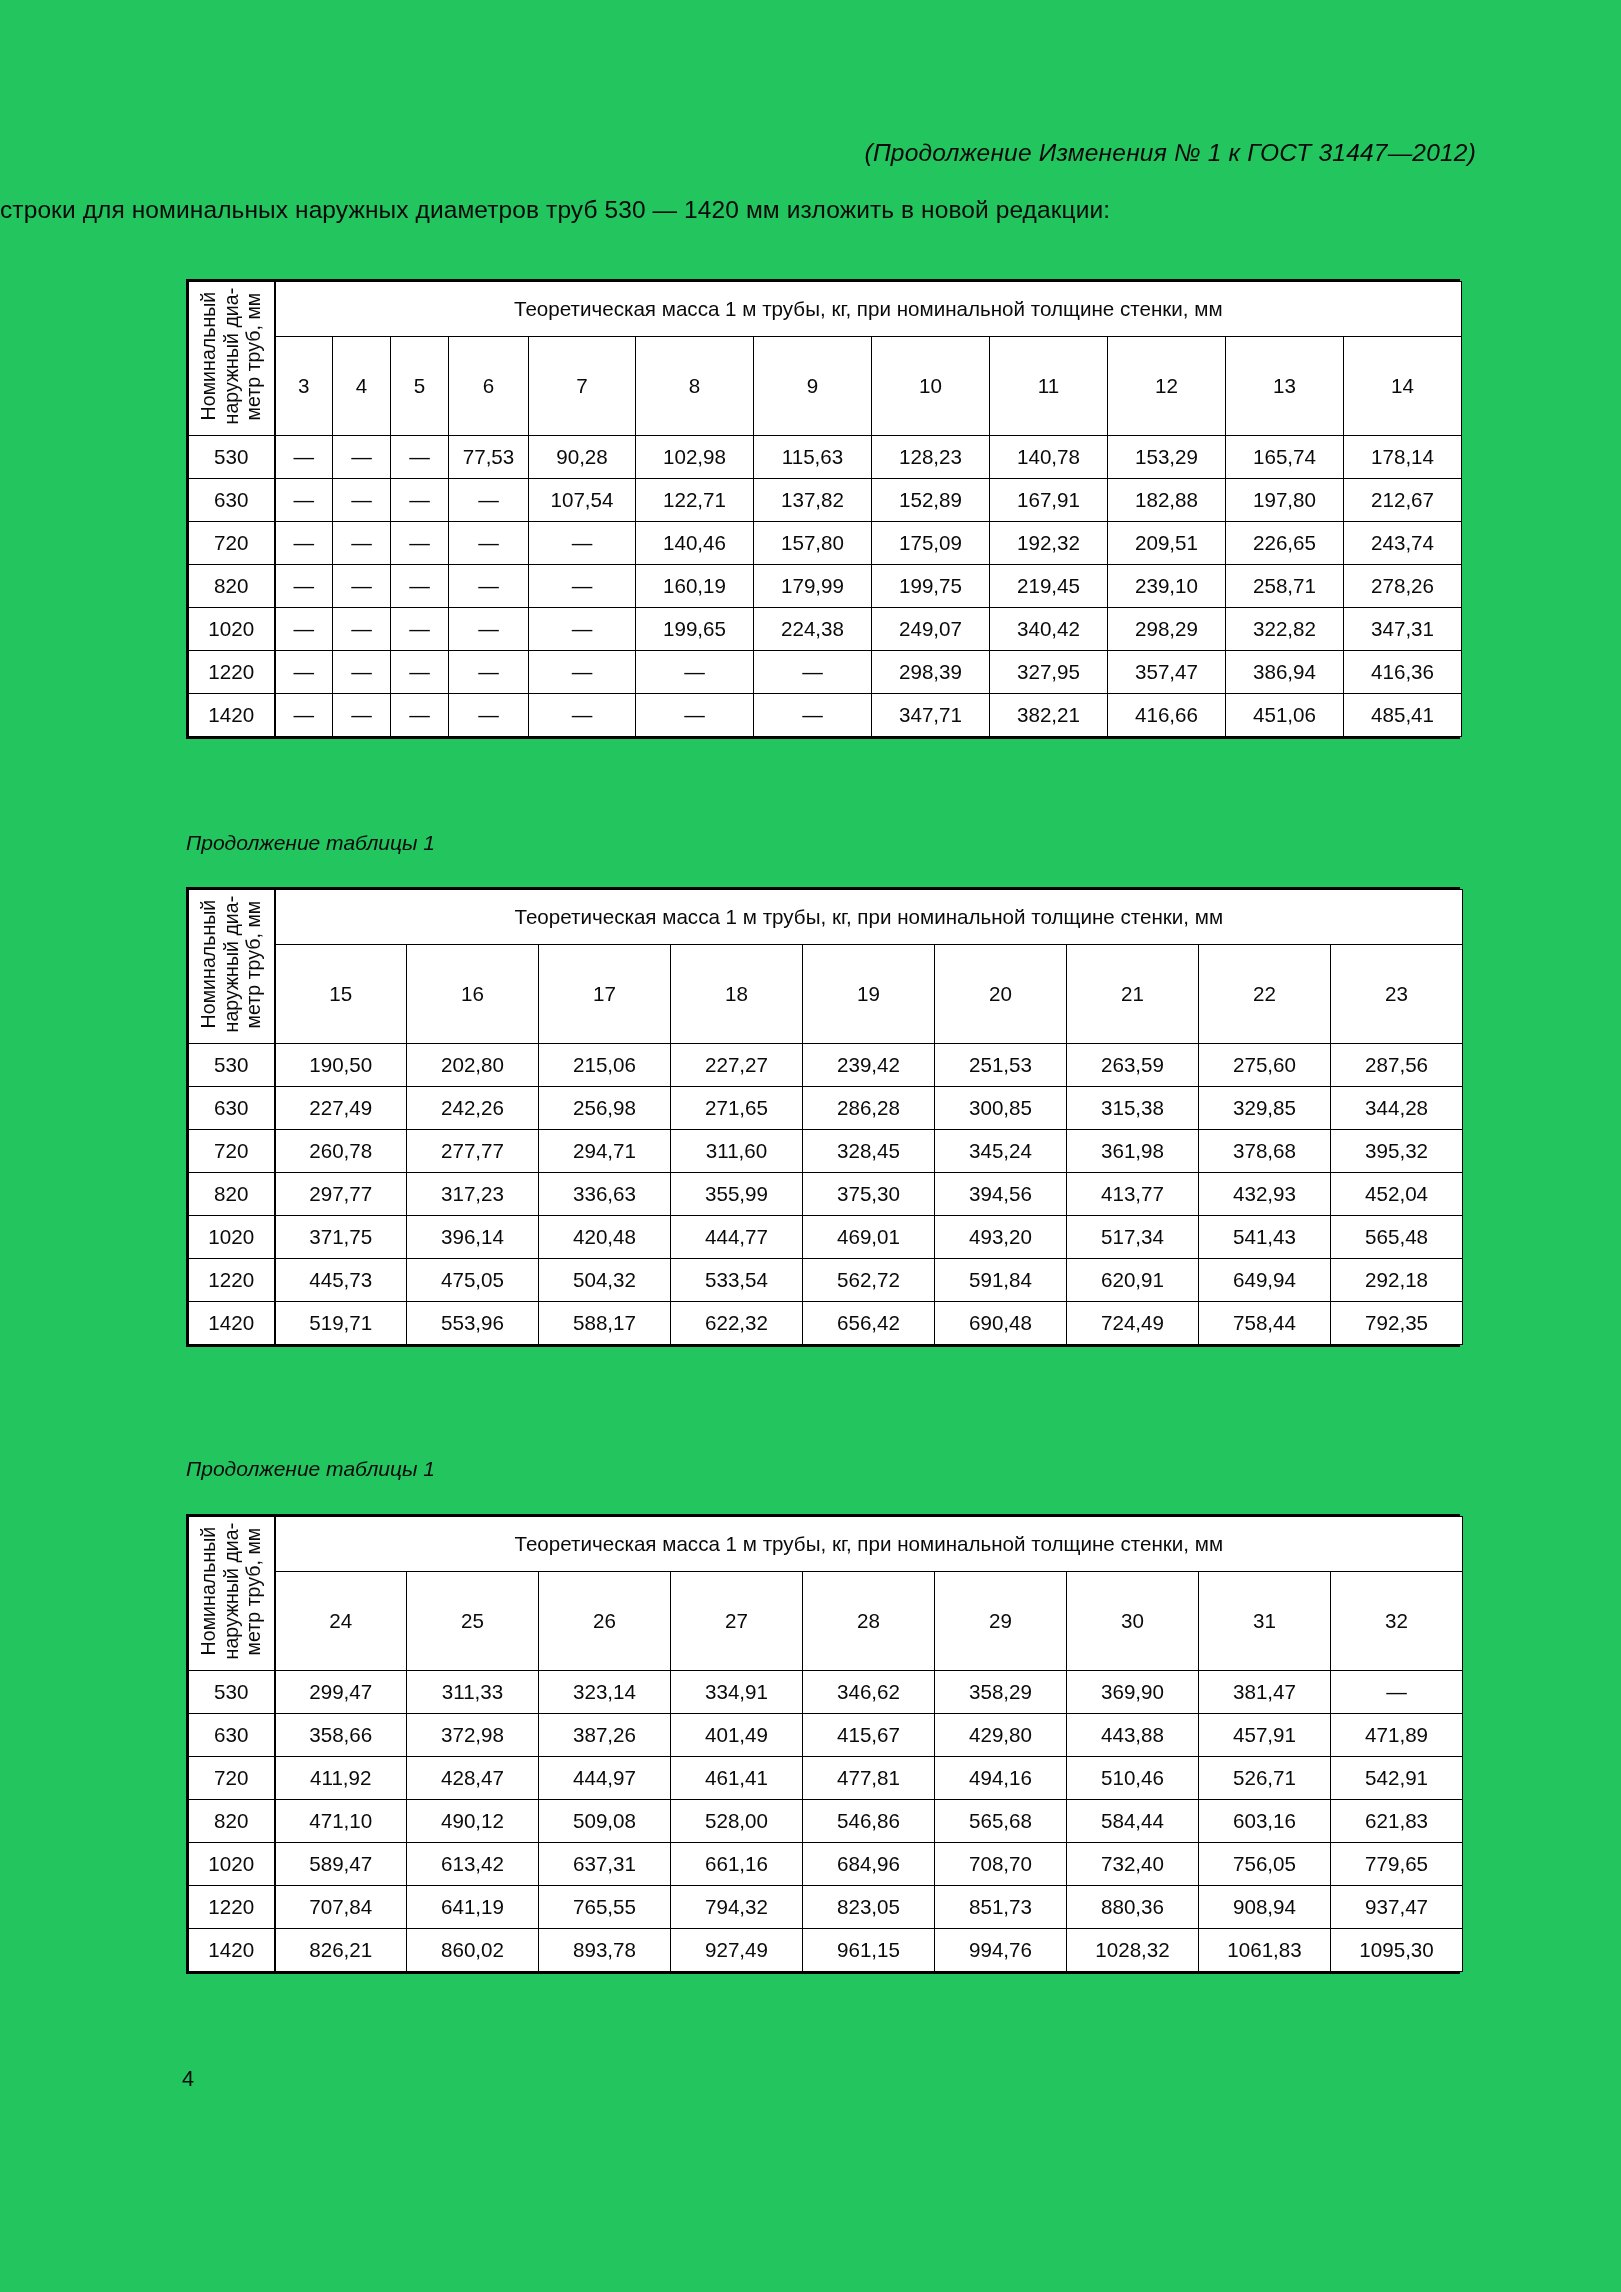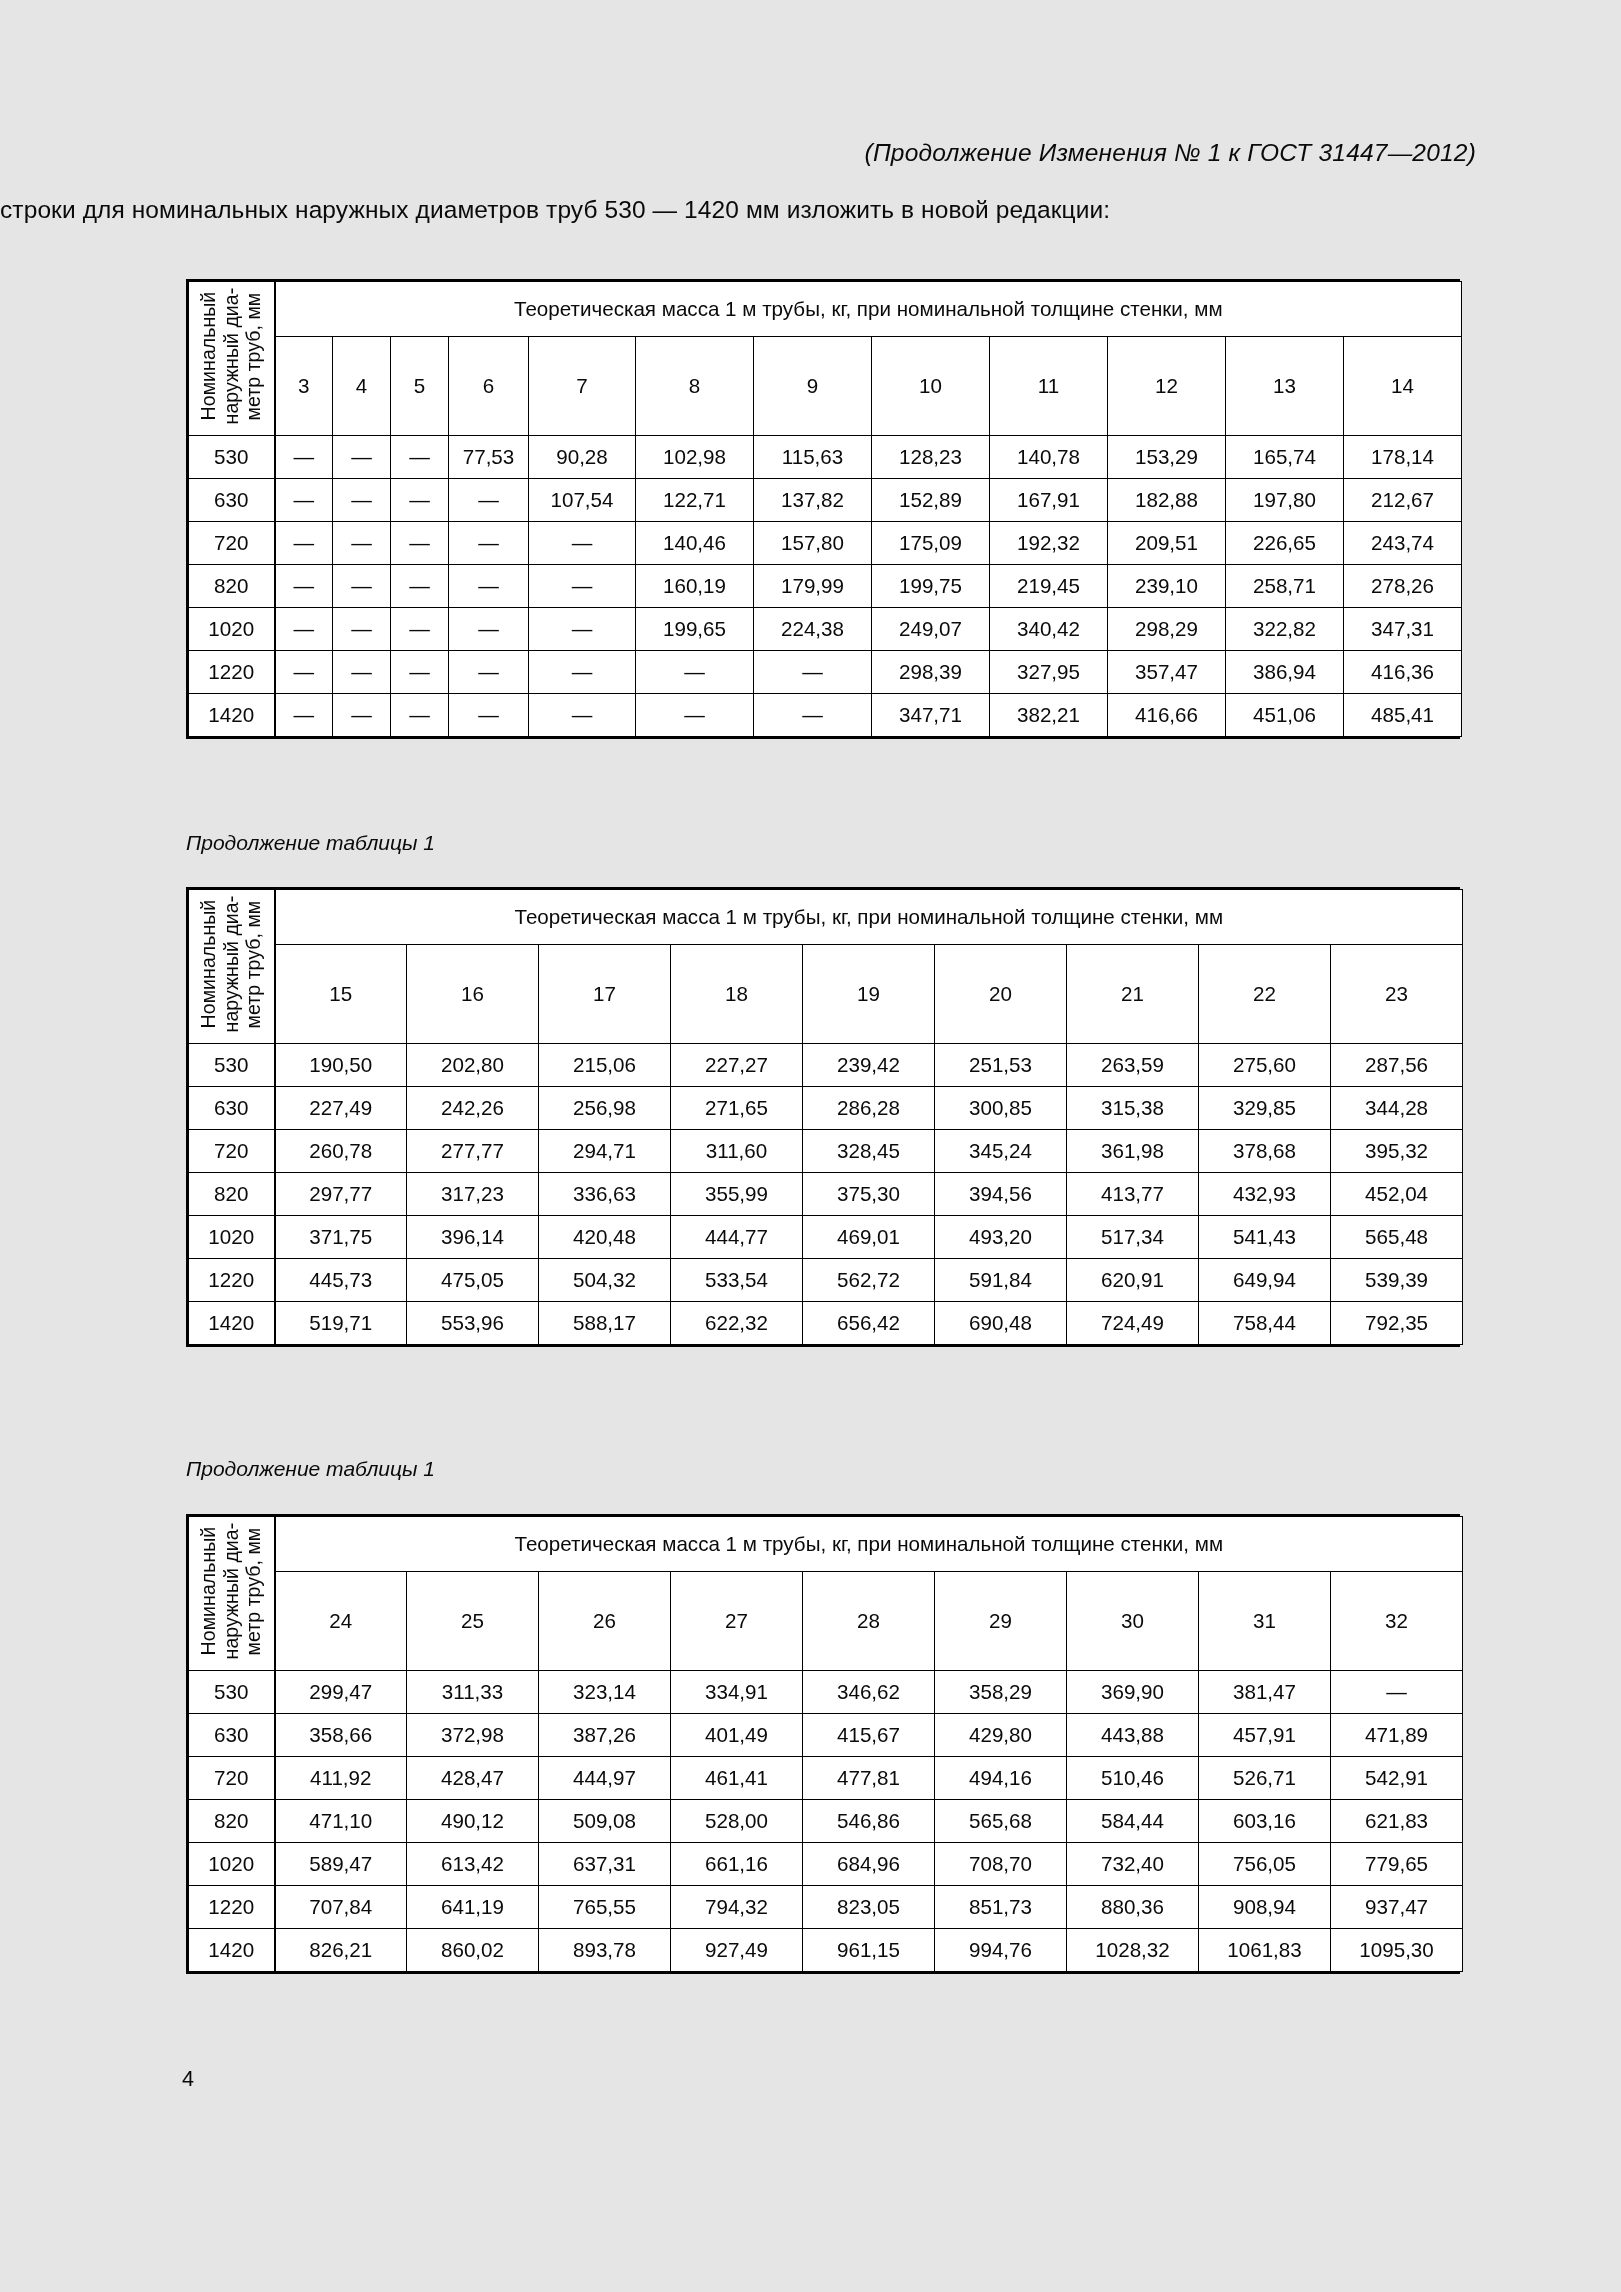--- a/index.html
+++ b/index.html
@@ -6,21 +6,21 @@
   html, body {
     margin: 0;
     padding: 0;
     background: #ffffff;
   }
   .page {
     position: relative;
     width: 1621px;
     height: 2293px;
     margin: 0 auto;
-    background: #e5e5e5;
+    background: #22c55e;
     font-family: "Liberation Sans", "DejaVu Sans", sans-serif;
     color: #0a0a0a;
     box-sizing: border-box;
     padding: 16px;
     overflow: hidden;
   }
 
   
   .doc-header {
     position: absolute;
@@ -387,21 +387,21 @@
           <tr>
             <td class="diam stub-col-border">1220</td>
             <td class="num">445,73</td>
             <td class="num">475,05</td>
             <td class="num">504,32</td>
             <td class="num">533,54</td>
             <td class="num">562,72</td>
             <td class="num">591,84</td>
             <td class="num">620,91</td>
             <td class="num">649,94</td>
-            <td class="num">539,39</td>
+            <td class="num">292,18</td>
           </tr>
           <tr>
             <td class="diam stub-col-border">1420</td>
             <td class="num">519,71</td>
             <td class="num">553,96</td>
             <td class="num">588,17</td>
             <td class="num">622,32</td>
             <td class="num">656,42</td>
             <td class="num">690,48</td>
             <td class="num">724,49</td>

